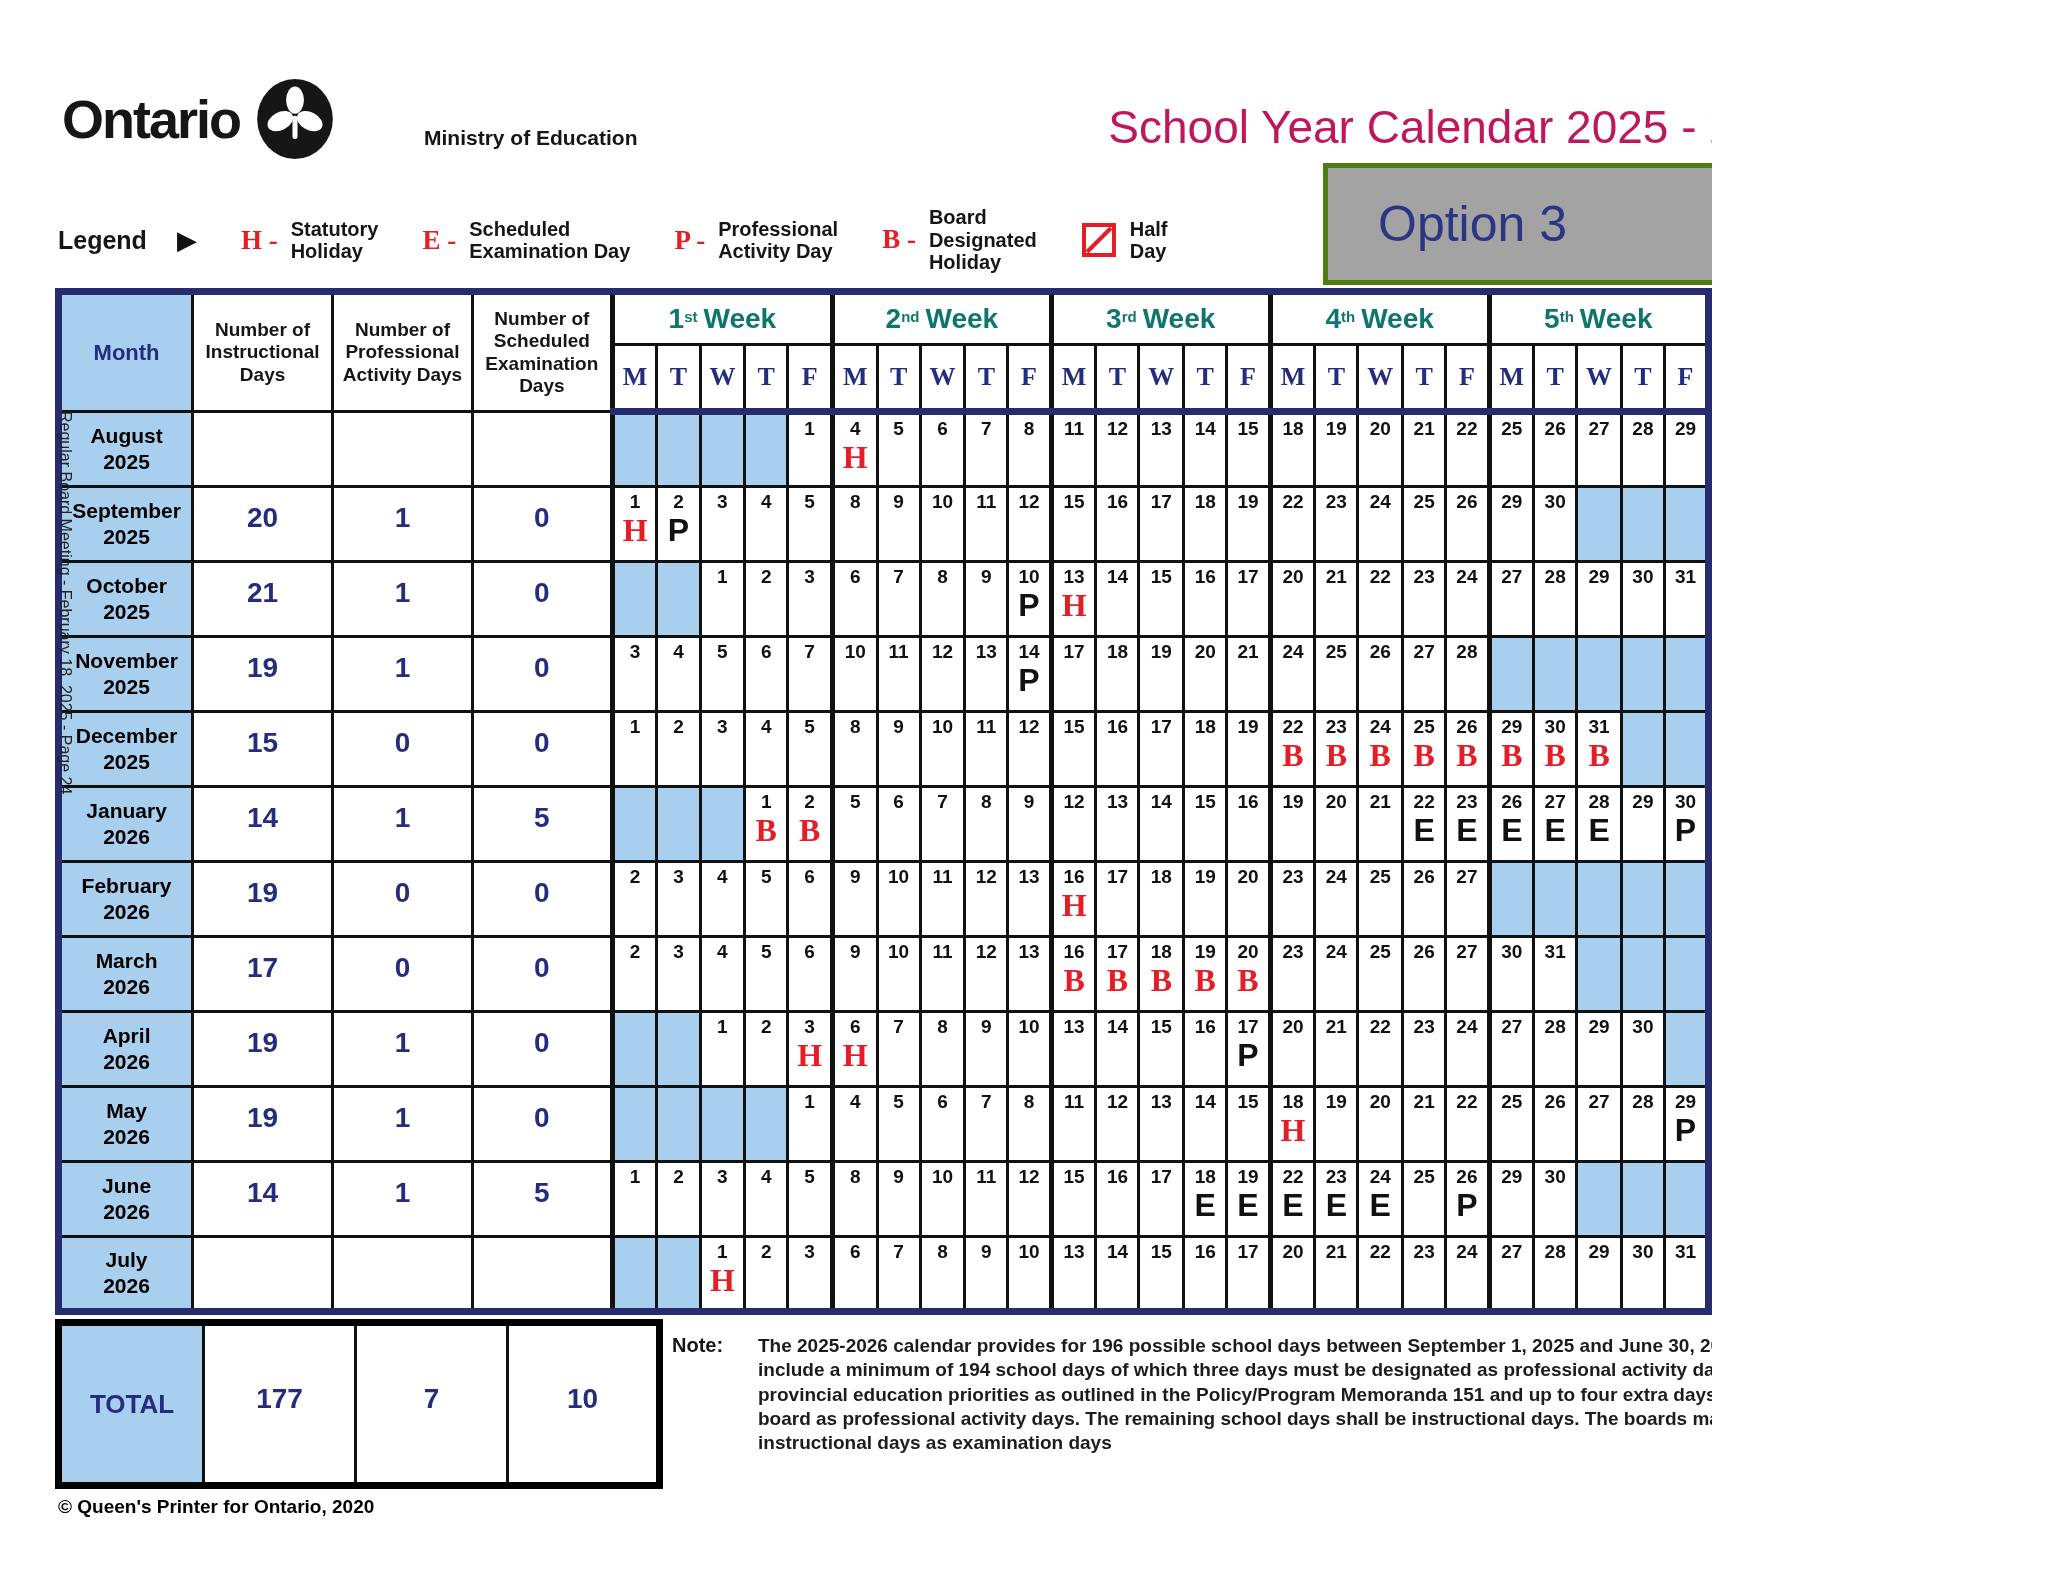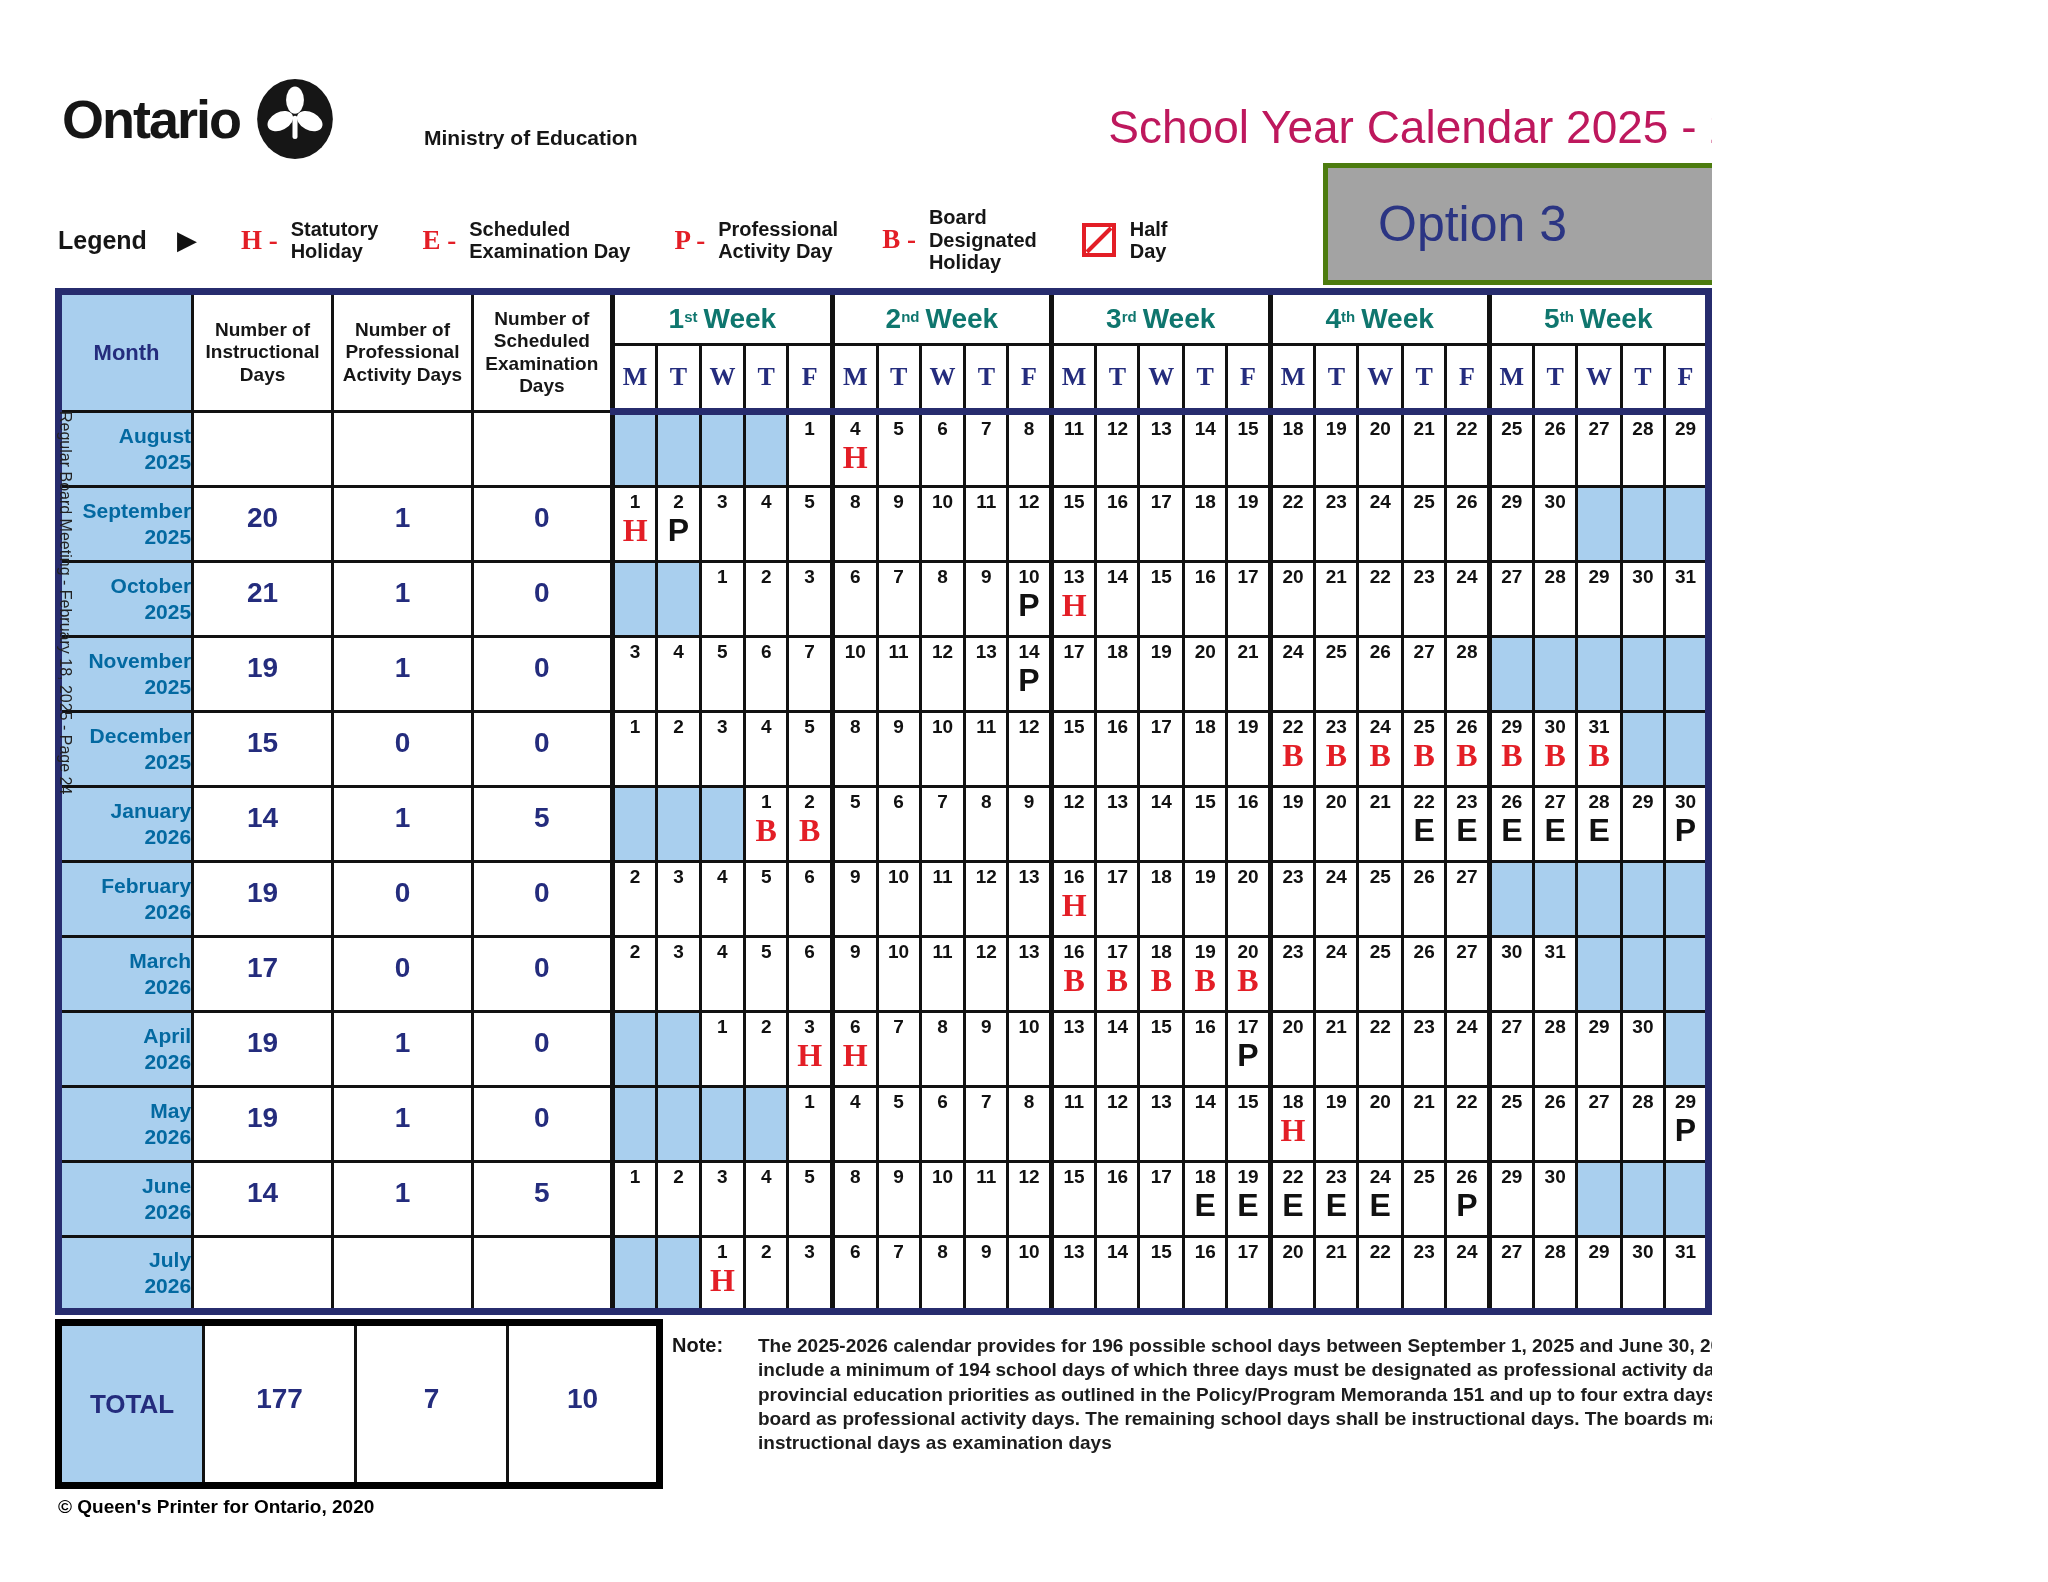--- a/index.html
+++ b/index.html
@@ -40,21 +40,21 @@
   .wk{height:48px;text-align:center;vertical-align:middle;color:#0f766e;background:#fff;}
   .wk-num{font-size:28px;font-weight:bold;}
   .wk sup{font-size:15px;font-weight:bold;}
   .wk-word{font-size:28px;font-weight:bold;margin-left:6px;}
   #dow-row th{height:62px;border-bottom:7px solid #272c6e;}
   .dow{font-family:"Liberation Serif",serif;font-size:26px;font-weight:bold;color:#242c7d;
        text-align:center;vertical-align:middle;background:#fff;border-left-width:2px;}
   .wk-start{border-left:5px solid #111 !important;}
 
   #cal-body tr{height:75px;}
-  .month-cell{background:#a9cfee;color:#0369a1;text-align:right;vertical-align:middle;}
+  .month-cell{background:#a9cfee;color:#000000;text-align:center;vertical-align:middle;}
   .m-name,.m-year{font-size:21px;font-weight:bold;line-height:1.22;}
   .cnt{background:#fff;color:#242c7d;font-size:28px;font-weight:bold;text-align:center;
        vertical-align:middle;padding-bottom:12px !important;}
   .day{background:#fff;vertical-align:top;border-left-width:2px;}
   .day.blue{background:#a9cfee;}
   .num{display:block;text-align:center;font-size:19px;font-weight:bold;color:#111;padding-top:3px;line-height:1.15;}
   .marker{display:block;text-align:center;font-size:32px;line-height:1.02;margin-top:1px;font-weight:bold;}
   .m-H,.m-B{font-family:"Liberation Serif",serif;color:#e31e26;}
   .m-P,.m-E{font-family:"Liberation Sans",sans-serif;color:#111;}
 

